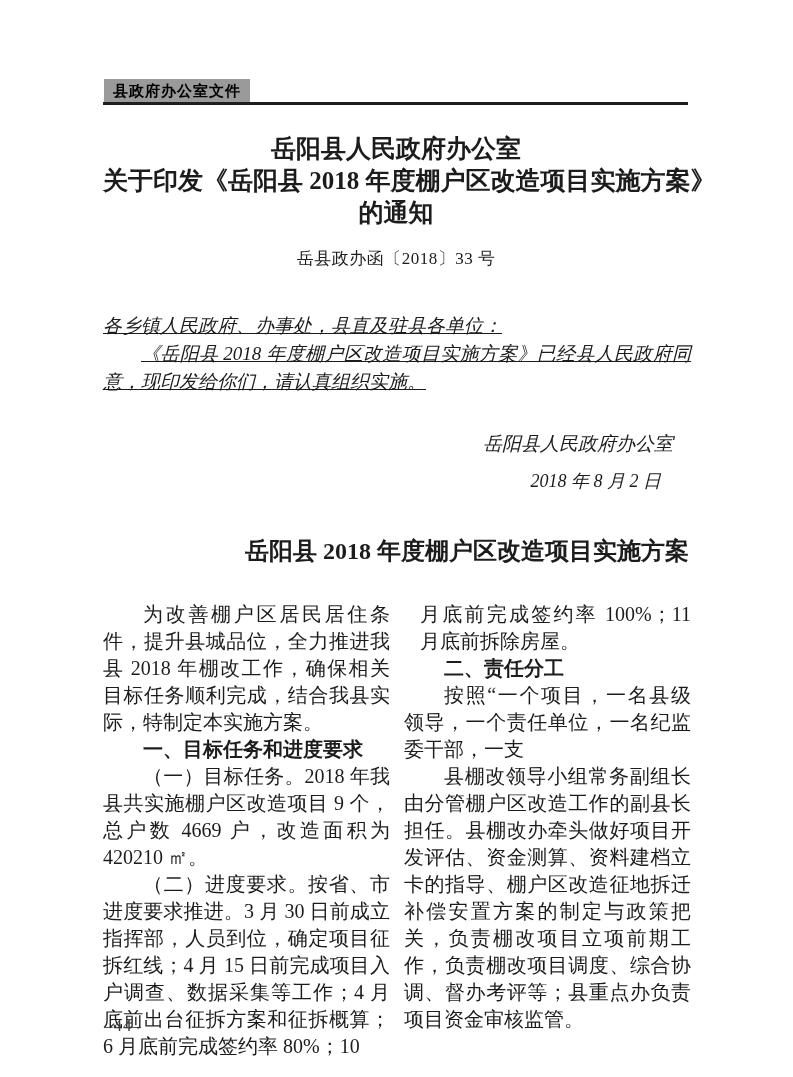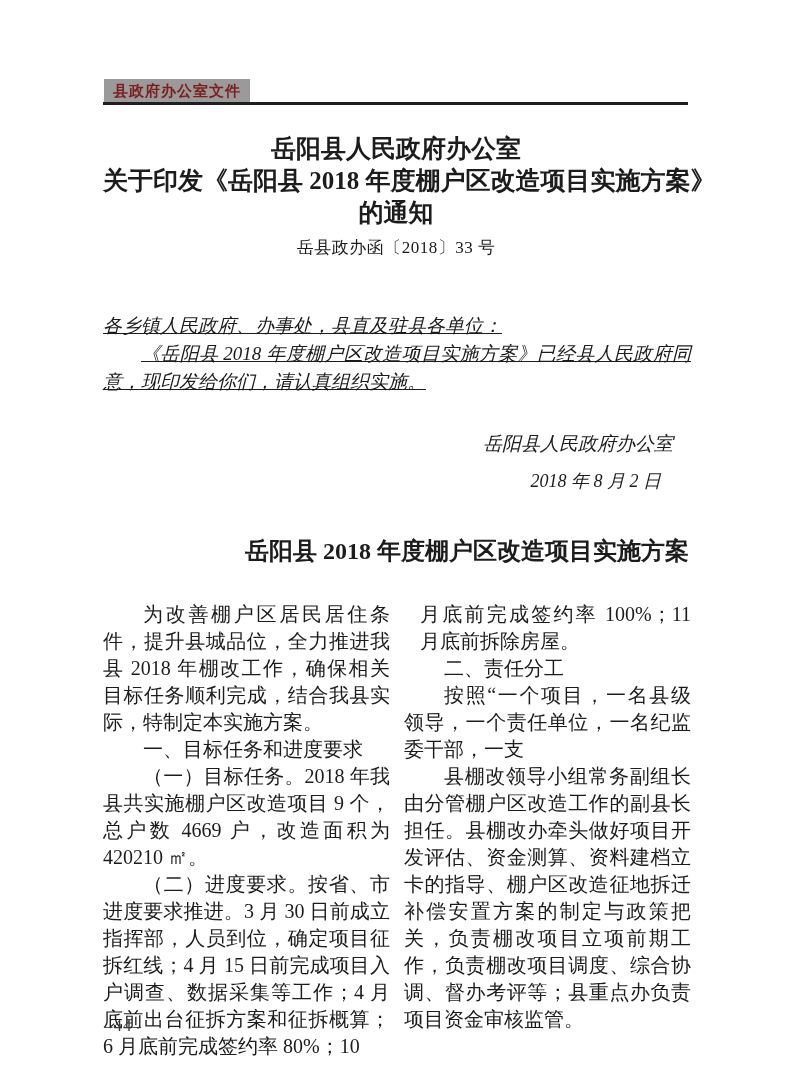--- a/index.html
+++ b/index.html
@@ -6,39 +6,39 @@
   body {
     width:793px; height:1077px;
     background:#ffffff;
     position:relative;
     overflow:hidden;
     font-family:"Liberation Serif", "DejaVu Serif", serif;
     color:#1c1c1c;
   }
   .badge {
     position:absolute; left:104px; top:79px;
-    background:#9a9a9a; color:#7f1d1d;
+    background:#9a9a9a; color:#000000;
     font-family:"Liberation Sans", "DejaVu Sans", sans-serif;
     font-weight:bold; font-size:15px; line-height:23px;
     padding:0 9px; letter-spacing:1px;
   }
   .rule {
     position:absolute; left:103px; top:102px;
     width:585px; height:3px; background:#1f1f1f;
   }
   .title-block {
     position:absolute; left:103px; top:133px; width:586px;
     text-align:center;
   }
   .title-line {
     font-weight:bold; font-size:25px; line-height:32px;
     white-space:nowrap;
   }
   .doc-number {
-    font-size:17px; line-height:22px; margin-top:8px;
+    font-size:17px; line-height:22px; margin-top:19px;
     letter-spacing:0.5px;
   }
   .notice-body {
     position:absolute; left:103px; top:312px; width:588px;
     font-style:italic; font-size:19px; line-height:28px;
     text-align:justify;
     text-decoration:underline;
   }
   .notice-body p { margin:0; }
   .notice-body p.indent { text-indent:2em; }
@@ -63,21 +63,21 @@
   .col {
     width:287px; font-size:20px; line-height:27px;
     text-align:justify;
   }
   .col-left  { float:left; }
   .col-right { float:right; }
   .para { margin:0; text-indent:2em; }
   .para.no-indent { text-indent:0;margin-left:16px; }
   .para.heading {
     font-family:"Liberation Sans", "DejaVu Sans", sans-serif;
-    font-weight:normal;
+    font-weight:bold;
   }
   .page-num {
     position:absolute; left:104px; top:996px;
     font-size:17px; letter-spacing:1px; color:#3a3a3a;margin-top:20px;
   }
 </style>
 </head>
 <body>
 
 <div class="badge">县政府办公室文件</div>

